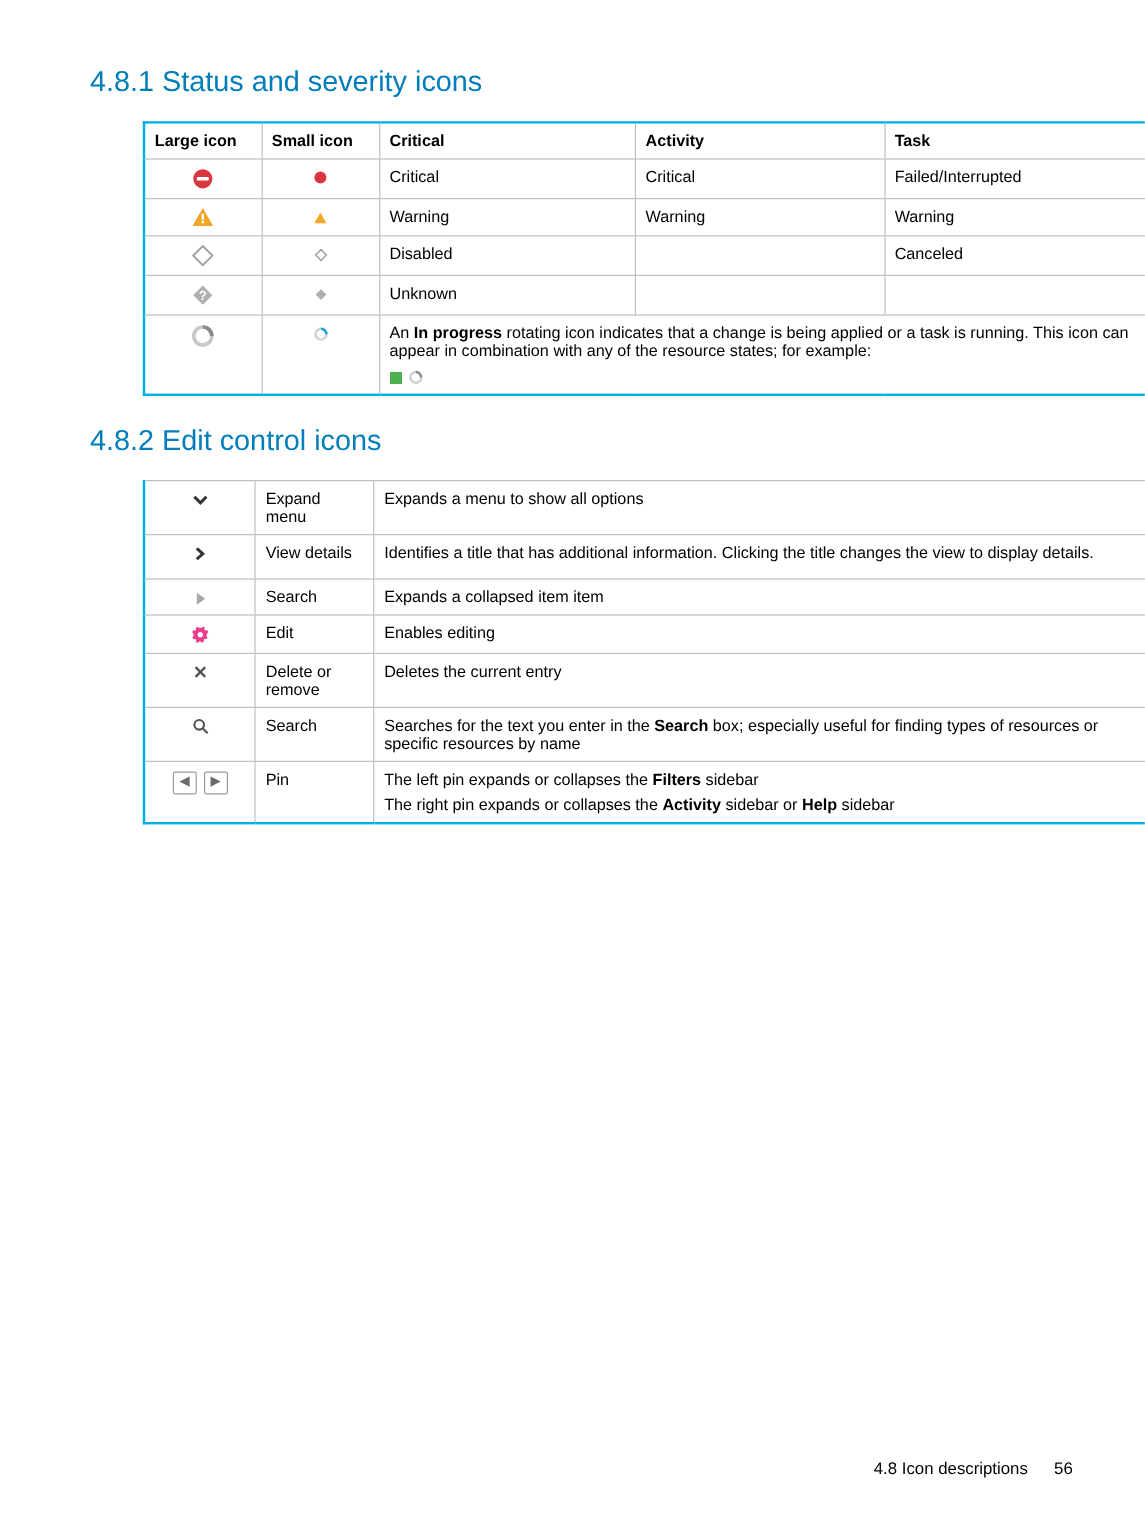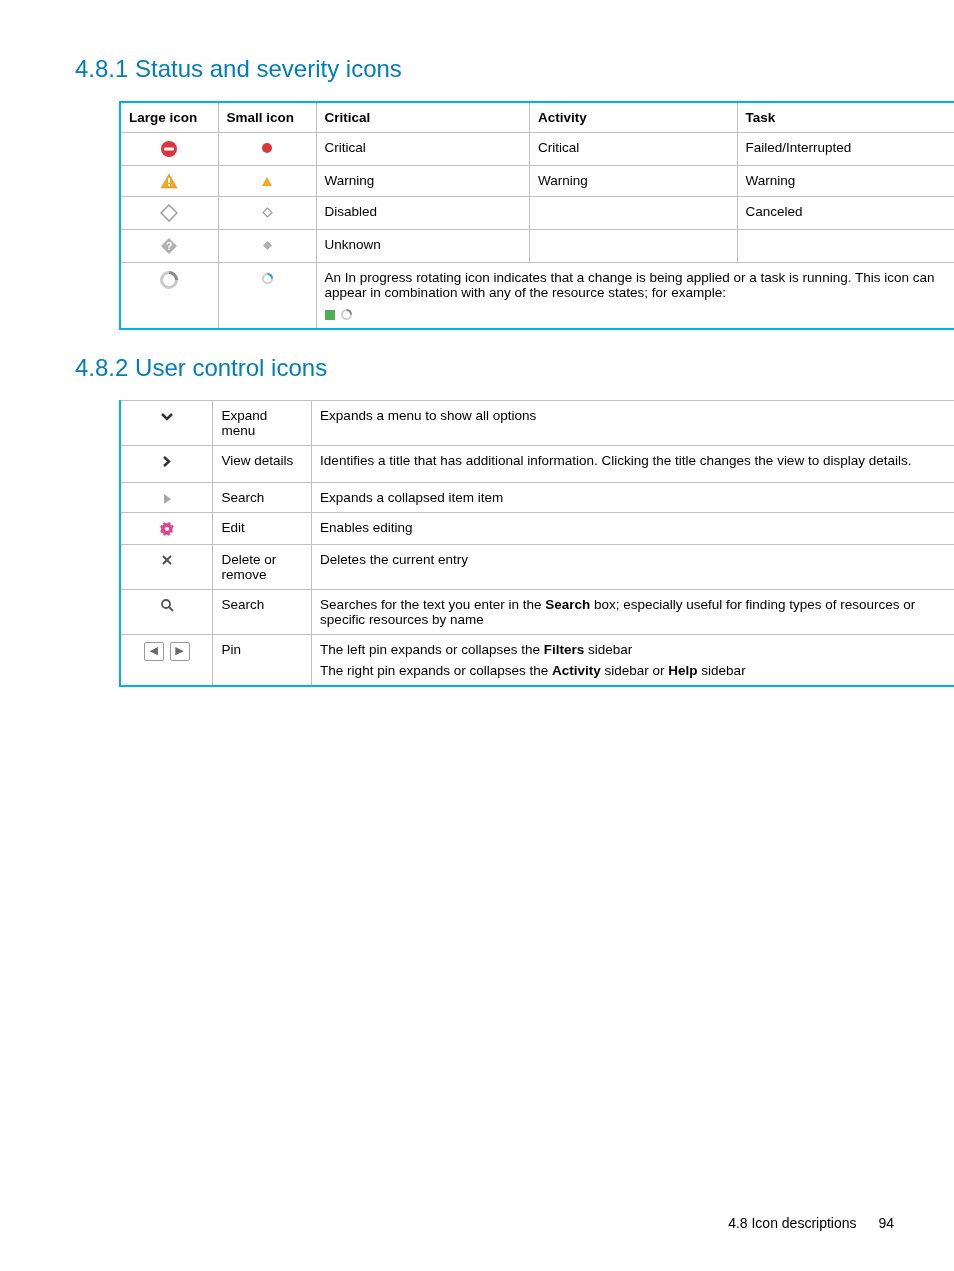--- a/index.html
+++ b/index.html
@@ -55,21 +55,21 @@
   .t1 col.c2{width:85px}
   .t1 col.c3{width:185px}
   .t1 col.c4{width:180px}
   .t1 col.c5{width:195px}
   .t2 col.c1{width:80px}
   .t2 col.c2{width:85px}
   .t2 col.c3{width:560px}
   .icon-cell{text-align:center !important;vertical-align:top;padding-top:7px;padding-bottom:24px;}
   .icon-cell.short{padding-bottom:14px;}
   .row-span td{padding-bottom:14px;}
-  .bold{font-weight:400}
+  .bold{font-weight:700}
   .footer{
     position:absolute;
     bottom:40px;
     right:60px;
     font-size:14px;
   }
   .footer .pg{margin-left:18px;}
   
   svg{display:inline-block;vertical-align:middle}
   .pin-box{
@@ -197,21 +197,21 @@
               <path d="M6.5 2 A4.5 4.5 0 0 1 11 6.5" fill="none" stroke="#8a8a8a" stroke-width="2"></path>
             </svg>
       </div>
     </td>
   </tr>
 </tbody>
   </table>
 
 <h2 class="section">
   <span>4.8.2</span>
-  <span>User control icons</span>
+  <span>Edit control icons</span>
 </h2>
 
 <table class="icon-table t2">
   <colgroup>
       <col class="c1">
       <col class="c2">
       <col class="c3">
     </colgroup>
   <tbody>
 
@@ -285,14 +285,14 @@
     </td>
     <td>Pin</td>
     <td>The left pin expands or collapses the <b>Filters</b> sidebar<br><span style="display:block;height:6px"></span>The right pin expands or collapses the <b>Activity</b> sidebar or <b>Help</b> sidebar</td>
   </tr>
 
 </tbody>
   </table>
 
 <div class="footer">
   <span>4.8 Icon descriptions</span>
-  <span class="pg">94</span>
+  <span class="pg">56</span>
 </div>
 
 </body></html>

